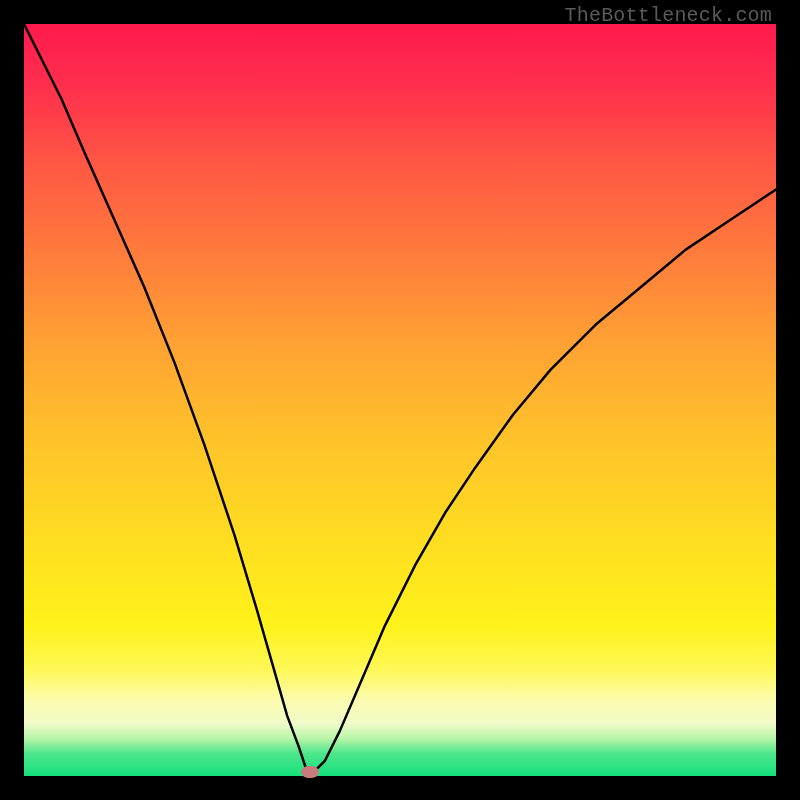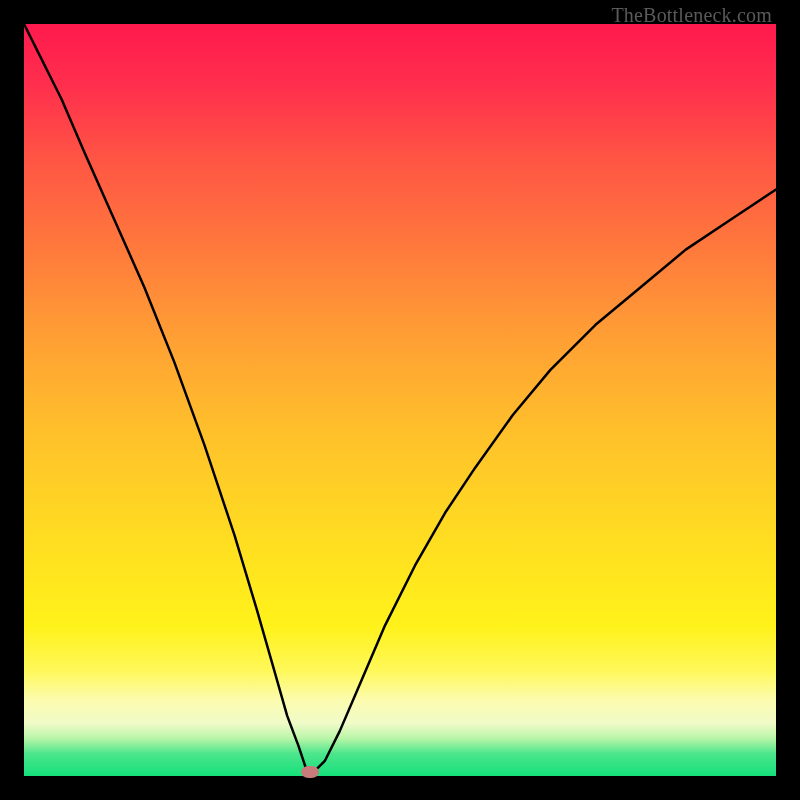--- a/index.html
+++ b/index.html
@@ -27,21 +27,21 @@
       #b8f5a8 95%,
       #4de68c 97%,
       #15e07a 100%
     );
   }
   
   .watermark {
     position: absolute;
     top: 4px;
     right: 28px;
-    font-family: Liberation Serif, serif;
+    font-family: Liberation Mono, monospace;
     font-size: 20px;
     font-weight: 500;
     color: #5a5a5a;
     letter-spacing: 0.2px;
   }
   
   .curve-overlay {
     position: absolute;
     left: 24px;
     top: 24px;

